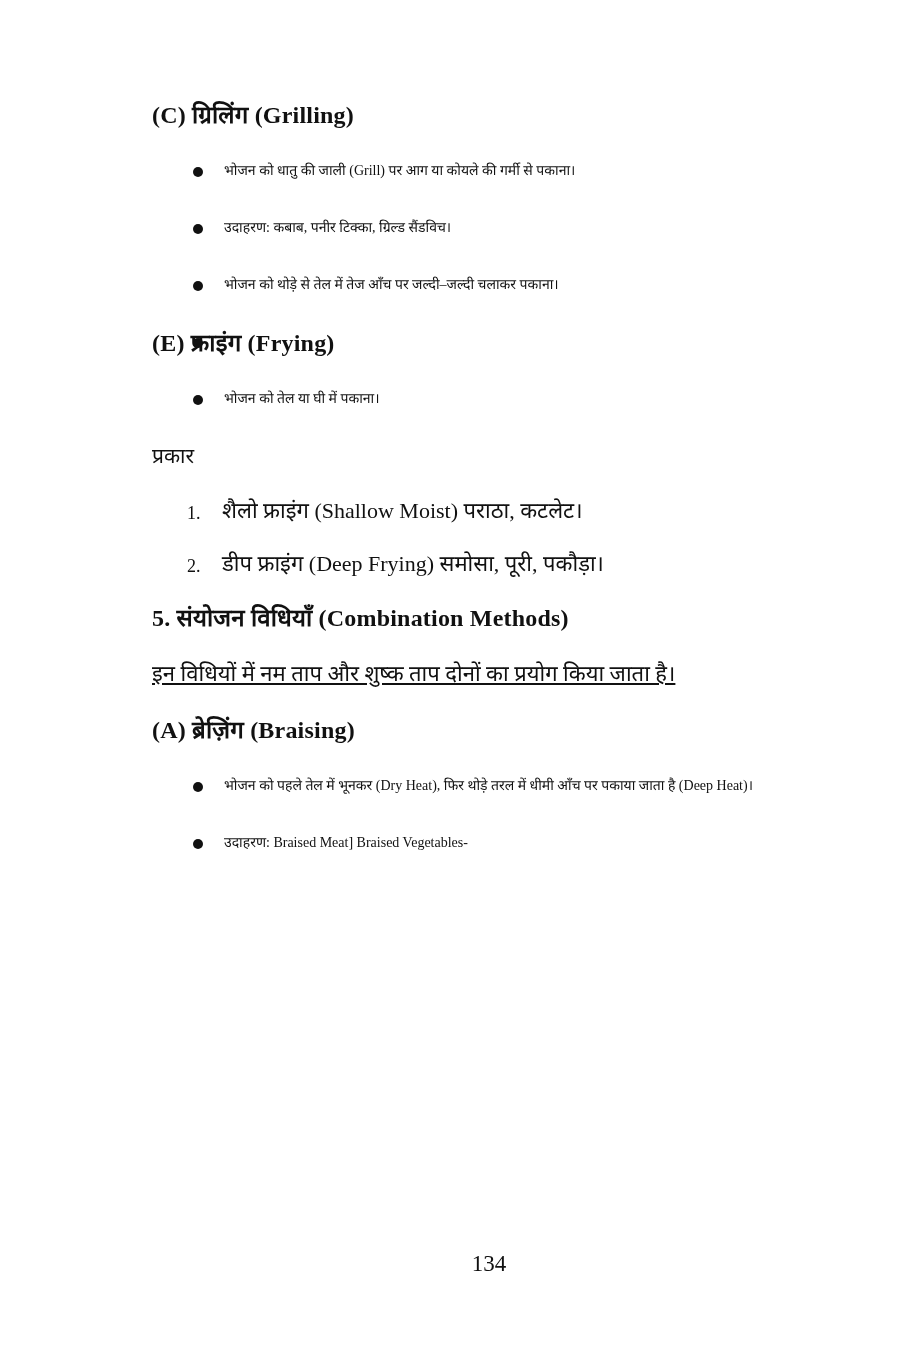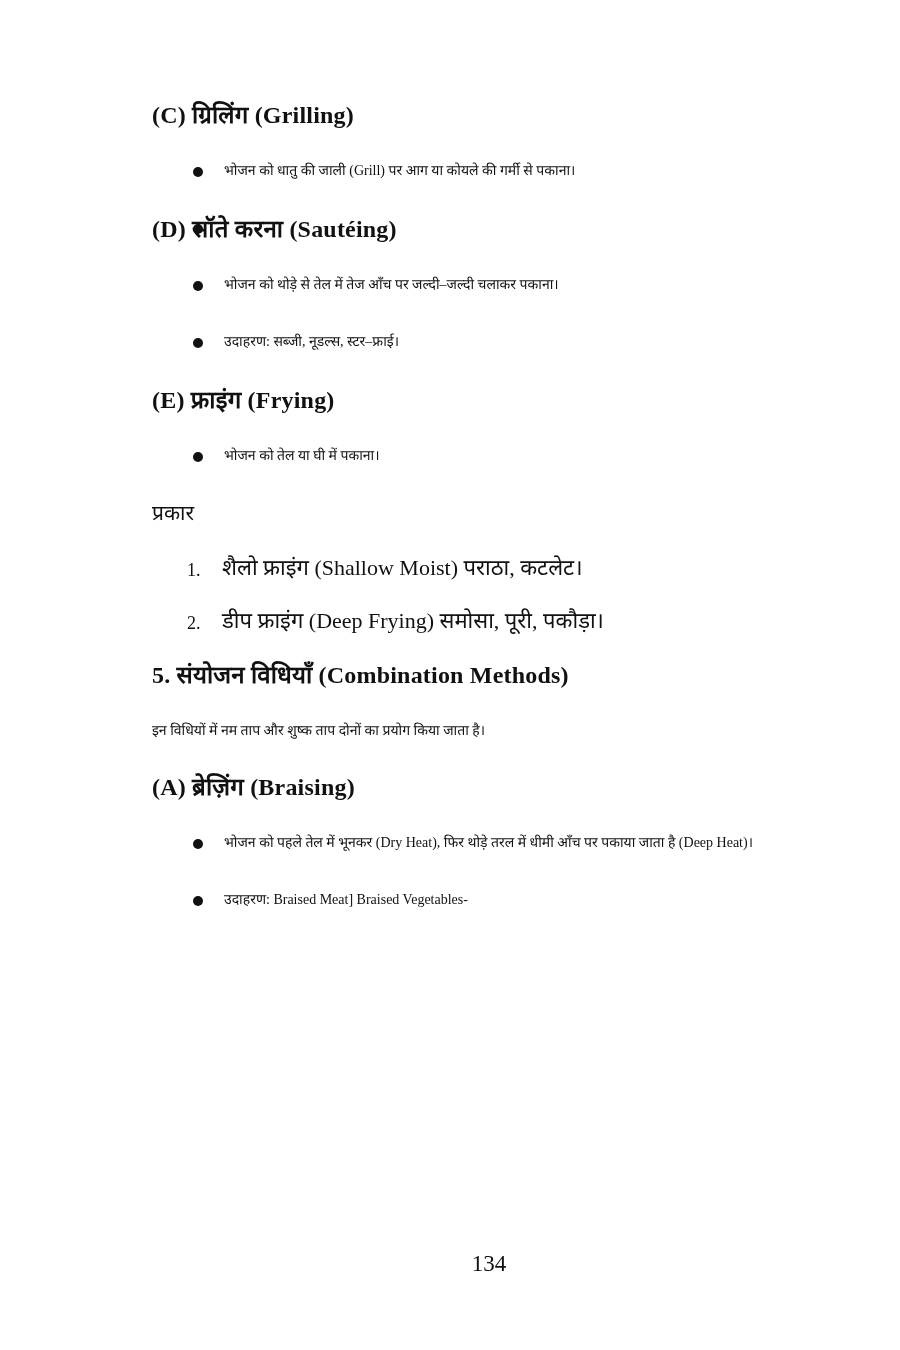--- a/index.html
+++ b/index.html
@@ -30,24 +30,25 @@
     margin: 0 0 23px 0;
     letter-spacing: 0.2px;
   }
   .sub-heading {
     font-size: 21px;
     font-weight: 400;
     line-height: 32px;
     margin: 0 0 23px 0;
   }
   .para {
-    font-size: 14px;
+    font-size: 22px;
     line-height: 32px;
     margin: 0 0 23px 0;
     text-align: justify;
+    text-decoration: underline;
   }
   .bullet-item {
     position: relative;
     padding-left: 72px;
     font-size: 14px;
     line-height: 32px;
     margin: 0 0 25px 0;
   }
   .bullet-item .dot {
     position: absolute;
@@ -94,32 +95,31 @@
   <div class="content">
 
     <div>
       <h2 class="sec-heading">(C) ग्रिलिंग (Grilling)</h2>
       <div class="bullet-item">
         <span class="dot"></span>
         <span class="bullet-text">भोजन को धातु की जाली (Grill) पर आग या कोयले की गर्मी से पकाना।</span>
       </div>
       <div class="bullet-item">
         <span class="dot"></span>
+        <span class="bullet-text">उदाहरण: कबाब, पनीर टिक्का, ग्रिल्ड सैंडविच।</span>
       </div>
     </div>
 
     <div>
-      <h2 class="sec-heading">(D) सॉते करना (Sautéing)</h2>
       <div class="bullet-item">
         <span class="dot"></span>
         <span class="bullet-text">भोजन को थोड़े से तेल में तेज आँच पर जल्दी–जल्दी चलाकर पकाना।</span>
       </div>
       <div class="bullet-item">
         <span class="dot"></span>
-        <span class="bullet-text">उदाहरण: सब्जी, नूडल्स, स्टर–फ्राई।</span>
       </div>
     </div>
 
     <div>
       <h2 class="sec-heading">(E) फ्राइंग (Frying)</h2>
       <div class="bullet-item">
         <span class="dot"></span>
         <span class="bullet-text">भोजन को तेल या घी में पकाना।</span>
       </div>
       <h3 class="sub-heading">प्रकार</h3>

